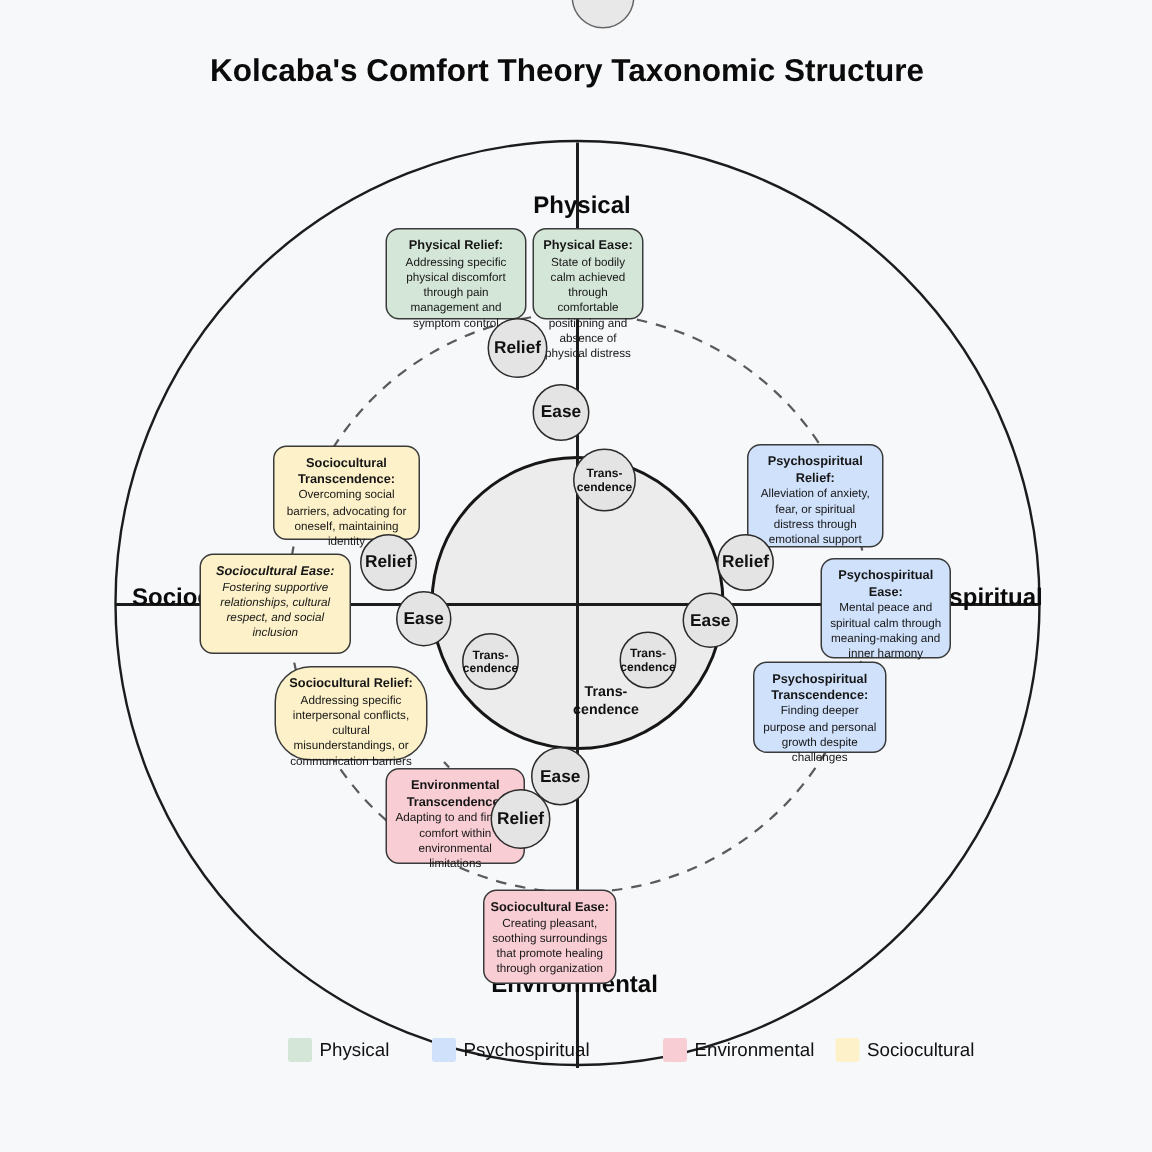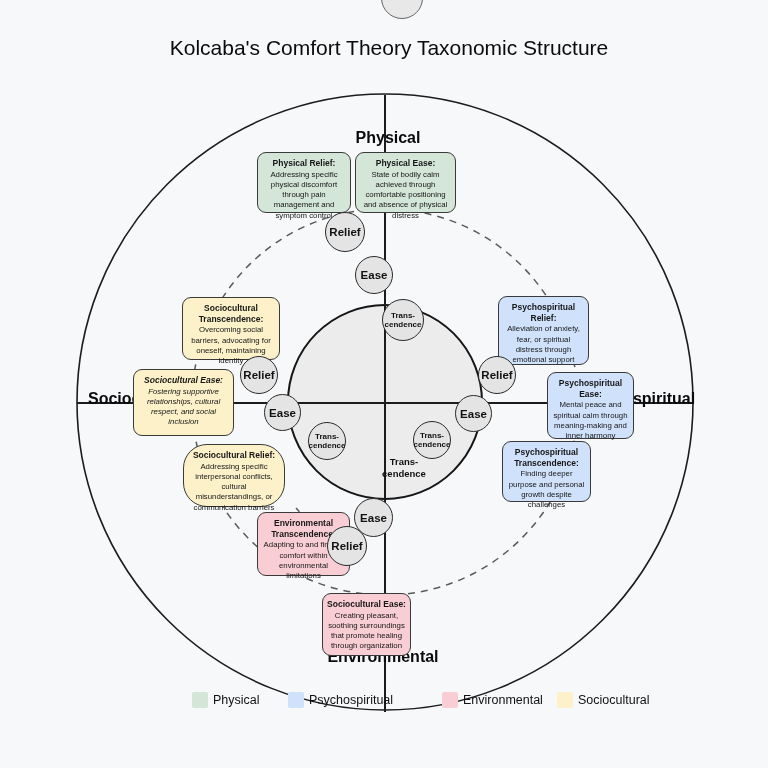--- a/index.html
+++ b/index.html
@@ -2,22 +2,22 @@
 <html><head>
 <meta charset="utf-8">
 <style>
   html,body{margin:0;padding:0;background:#f7f8fa;}
   .stage{
     position:relative;width:768px;height:768px;overflow:hidden;
     background:#f7f8fa;font-family:"Liberation Sans",sans-serif;color:#111;
   }
   .stage svg{position:absolute;left:0;top:0;z-index:0;}
   .title{
-    position:absolute;left:389px;top:36px;transform:translateX(-50%);
-    font-size:21px;font-weight:normal;white-space:nowrap;z-index:1;color:#0b0b0b;
+    position:absolute;left:378px;top:36px;transform:translateX(-50%);
+    font-size:21px;font-weight:bold;white-space:nowrap;z-index:1;color:#0b0b0b;
   }
   .quad-label{position:absolute;font-size:16px;font-weight:bold;z-index:1;white-space:nowrap;color:#0b0b0b;}
   .quad-top{left:388px;top:129px;transform:translateX(-50%);}
   .quad-bottom{left:383px;top:648px;transform:translateX(-50%);}
   .quad-left{left:88px;top:390px;}
   .quad-right{left:576px;top:390px;}
   .center-text{position:absolute;left:385px;top:378px;transform:translateX(-50%);text-align:center;z-index:1;width:160px;}
   .center-line1{font-size:24px;font-weight:bold;line-height:1.05;}
   .center-line2{font-size:20px;font-weight:normal;color:#222;}
   .box{
@@ -39,21 +39,21 @@
   }
   .partial-node{
     position:absolute;left:381px;top:-23px;width:42px;height:42px;border-radius:50%;
     background:#e8e8e8;border:1.5px solid #666;z-index:3;box-sizing:border-box;
   }
   .legend-item{position:absolute;top:692px;display:flex;align-items:center;z-index:2;}
   .legend-swatch{width:16px;height:16px;border-radius:2px;margin-right:5px;}
   .legend-label{font-size:12.5px;color:#111;white-space:nowrap;}
   
   .b-phys-relief{left:257px;top:152px;width:94px;height:61px;text-align:center;}
-  .b-phys-ease{left:355px;top:152px;width:101px;height:61px;}
+  .b-phys-ease{left:355px;top:152px;width:74px;height:61px;}
   .b-phys-trans{left:420px;top:231px;width:91px;height:63px;}
   .b-psych-relief{left:498px;top:296px;width:91px;height:69px;}
   .b-psych-ease{left:547px;top:372px;width:87px;height:67px;}
   .b-psych-trans{left:502px;top:441px;width:89px;height:61px;}
   .b-socio-trans{left:182px;top:297px;width:98px;height:63px;}
   .b-socio-ease{left:133px;top:369px;width:101px;height:67px;font-style:italic;}
   .b-socio-relief{left:183px;top:444px;width:102px;height:63px;border-radius:24px;}
   .b-env-trans{left:257px;top:512px;width:93px;height:64px;}
   .b-env-relief{left:418px;top:512px;width:97px;height:67px;}
   .b-env-ease{left:322px;top:593px;width:89px;height:63px;}

